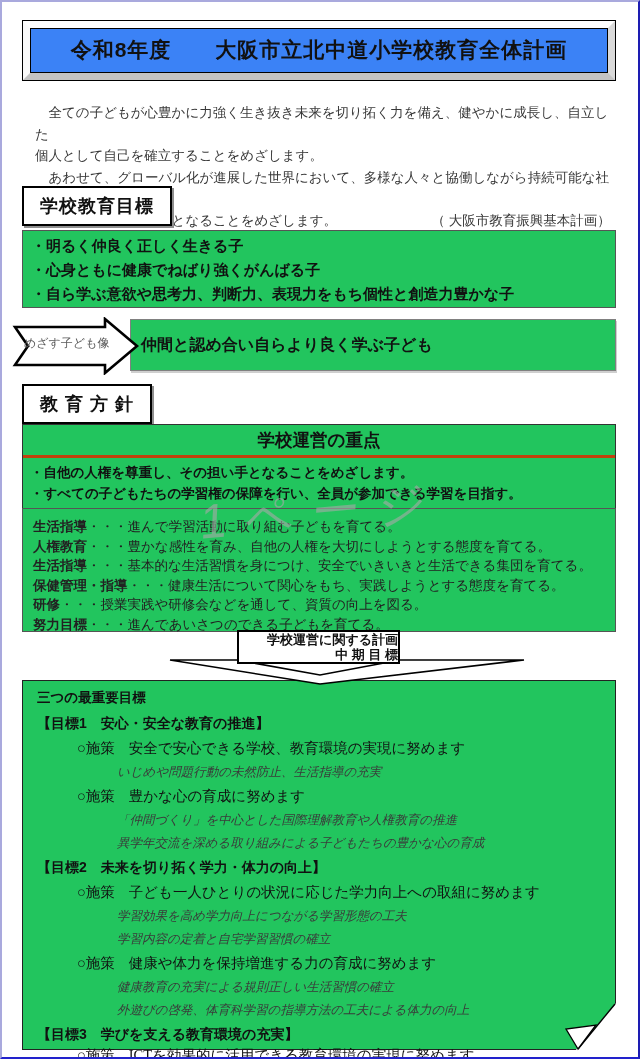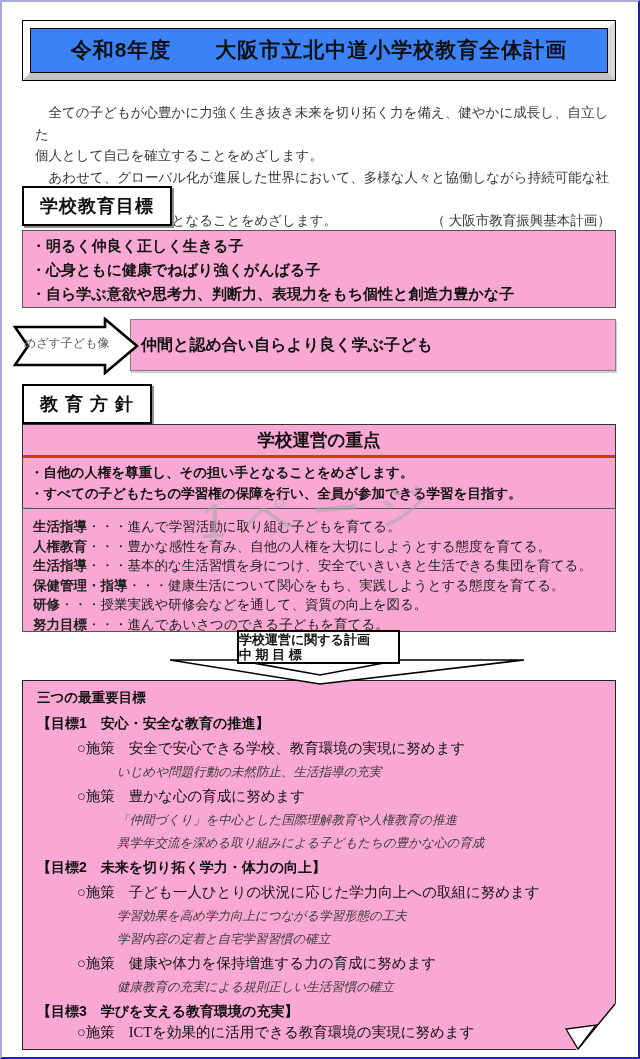--- a/index.html
+++ b/index.html
@@ -14,21 +14,21 @@
   .title-bevel{border:7px solid;border-color:#fefefe #d9d9d9 #c3c3c3 #fafafa;}
   .title-inner{border:1px solid #000;background:#3b82f6;text-align:center;
     font-size:21px;font-weight:bold;letter-spacing:1px;padding:7px 0 8px 0;}
   
   .intro{position:absolute;left:33px;top:100px;width:580px;font-size:13.5px;line-height:21.5px;color:#383838;}
   .intro-line{white-space:pre-wrap;}
   
   .label-box{position:absolute;background:#fff;border:2px solid #000;box-shadow:2px 2px 0 #8f8f8f;
     font-size:18px;font-weight:bold;padding:6px 16px;letter-spacing:1px;}
   
-  .content-box{position:absolute;background:#f9a8d4;box-sizing:border-box;border:1px solid #555;}
+  .content-box{position:absolute;background:#22c55e;box-sizing:border-box;border:1px solid #555;}
   .goals-box{left:20px;top:228px;width:594px;height:78px;padding:3px 8px;}
   .goals-box .goal-line{font-size:15px;font-weight:bold;line-height:24px;}
   
   .mezasu-arrow{position:absolute;left:10px;top:315px;width:128px;height:58px;z-index:3;}
   .mezasu-label{position:absolute;left:22px;top:333px;width:102px;font-size:12px;color:#5a5a5a;z-index:4;letter-spacing:0px;}
   .statement-box{left:128px;top:317px;width:486px;height:52px;border-color:#808080;box-shadow:1px 2px 0 #cfcfcf;
     display:flex;align-items:center;padding-left:10px;font-size:16px;font-weight:bold;}
   
   .juten-box{left:20px;top:422px;width:594px;border-color:#333;}
   .juten-header{font-size:17.5px;font-weight:bold;text-align:center;padding:3px 0;border-bottom:3px solid #c2410c;}
@@ -37,21 +37,21 @@
   
   .guidance-box{left:20px;top:506px;width:594px;height:124px;padding:8px 10px;}
   .guidance-line{font-size:13.5px;line-height:19.5px;color:#222;}
   .guidance-label{font-weight:bold;}
   .watermark{position:absolute;left:198px;top:478px;z-index:4;pointer-events:none;
     font-size:48px;color:#a9a9a9;opacity:.6;letter-spacing:18px;
     transform:rotate(-5deg) skewX(-8deg);}
   
   .mid-chevron{position:absolute;left:165px;top:653px;width:360px;height:32px;z-index:1;}
   .mid-banner{position:absolute;left:235px;top:628px;width:163px;height:34px;z-index:2;background:#fff;
-    border:2px solid #000;box-sizing:border-box;text-align:left;padding-top:1px;}
+    border:2px solid #000;box-sizing:border-box;text-align:right;padding-top:1px;}
   .mid-banner div{font-size:13px;font-weight:bold;line-height:14.5px;}
   
   .keygoals-box{left:20px;top:678px;width:594px;height:370px;border:1.5px solid #222;padding:8px 14px;}
   .kg-heading{font-size:13.5px;font-weight:bold;line-height:18px;}
   .goal-header{font-size:14px;font-weight:bold;line-height:18px;margin-top:7px;}
   .policy{font-family:"Liberation Serif","DejaVu Serif",serif;font-size:14.5px;line-height:18px;
     margin:7px 0 0 40px;}
   .policy-label{margin-right:14px;}
   .measure{font-family:"Liberation Serif","DejaVu Serif",serif;font-style:italic;font-size:12.5px;
     color:#3a3a3a;line-height:16px;margin:7px 0 0 80px;}
@@ -131,20 +131,21 @@
           <div class="measure">「仲間づくり」を中心とした国際理解教育や人権教育の推進</div>
           <div class="measure">異学年交流を深める取り組みによる子どもたちの豊かな心の育成</div>
         </div>
         <div class="goal-header">【目標2　未来を切り拓く学力・体力の向上】</div>
         <div>
           <div class="policy"><span class="policy-label">○施策</span><span class="policy-text">子ども一人ひとりの状況に応じた学力向上への取組に努めます</span></div>
           <div class="measure">学習効果を高め学力向上につながる学習形態の工夫</div>
           <div class="measure">学習内容の定着と自宅学習習慣の確立</div>
           <div class="policy"><span class="policy-label">○施策</span><span class="policy-text">健康や体力を保持増進する力の育成に努めます</span></div>
           <div class="measure">健康教育の充実による規則正しい生活習慣の確立</div>
+          <div class="measure">外遊びの啓発、体育科学習の指導方法の工夫による体力の向上</div>
         </div>
         <div class="goal-header">【目標3　学びを支える教育環境の充実】</div>
         <div class="tight">
           <div class="policy"><span class="policy-label">○施策</span><span class="policy-text">ICTを効果的に活用できる教育環境の実現に努めます</span></div>
         </div>
       </div>
     <svg class="dog-ear" viewBox="0 0 56 52">
       <polygon points="56,3 56,52 14,52" fill="#ffffff" stroke="none"></polygon>
       <line x1="54" y1="5" x2="17" y2="50" stroke="#000" stroke-width="1.4"></line>
       <polygon points="17,50 5,30 35,26" fill="#ffffff" stroke="#000" stroke-width="1.3" stroke-linejoin="miter"></polygon>

